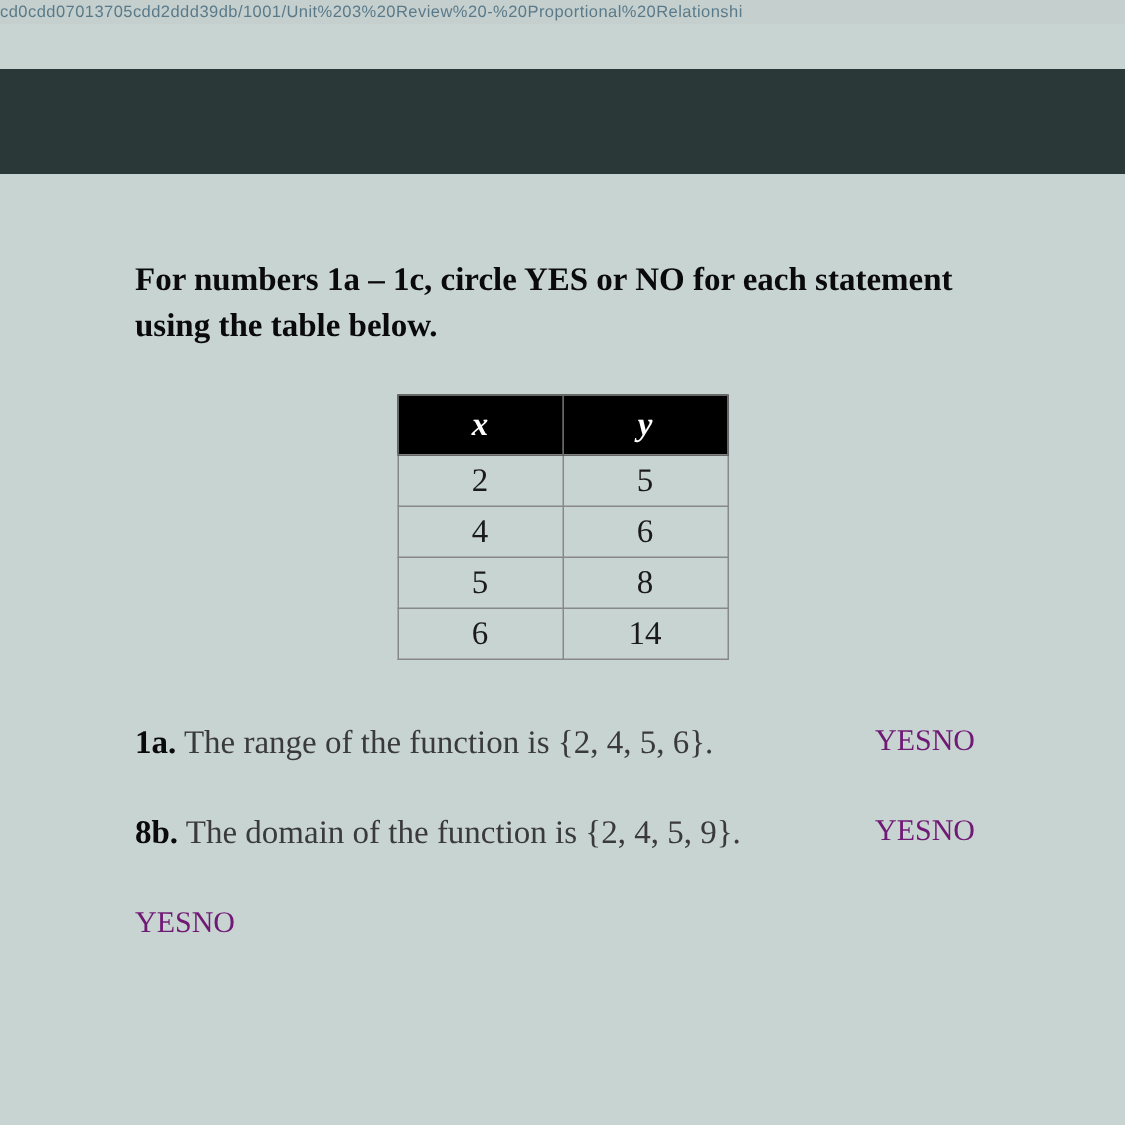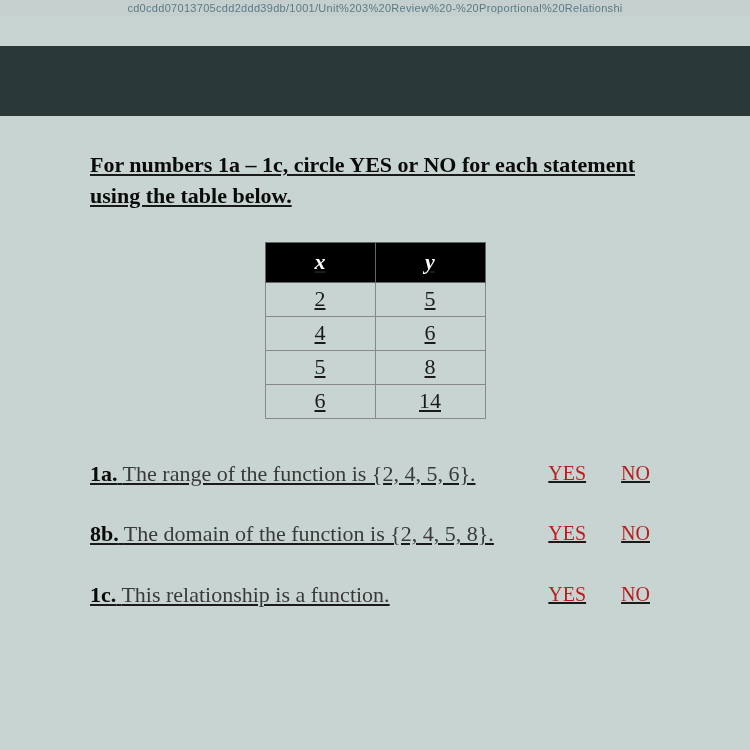--- a/index.html
+++ b/index.html
@@ -17,31 +17,29 @@
     }
     .url-bar {
       background: #c5d0ce;
       color: #5a7a8a;
       font-size: 11px;
       padding: 2px 0;
       font-family: Arial, sans-serif;
       white-space: nowrap;
       overflow: hidden;
       letter-spacing: 0.3px;
-      text-align: center;
     }
     .dark-band {
       height: 70px;
       background: #2a3838;
       margin-top: 30px;
     }
     .content {
-      padding: 34px 90px 0 90px;
+      padding: 55px 90px 0 90px;
       color: #1a1a1a;
-      text-decoration: underline;
     }
     .instructions {
       font-weight: bold;
       font-size: 22px;
       line-height: 1.4;
       margin-bottom: 30px;
       color: #0a0a0a;
     }
     .data-table {
       border-collapse: collapse;
@@ -80,23 +78,22 @@
       line-height: 1.4;
       flex: 1;
       color: #3a3a3a;
     }
     .question-label {
       font-weight: bold;
       color: #0a0a0a;
     }
     .yes-no {
       display: flex;
-      gap: 35px;
       font-size: 20px;
-      color: #b91c1c;
+      color: #701a75;
       padding-top: 3px;
       padding-right: 10px;
     }
   </style>
 </head>
 <body>
 
 <div class="url-bar">cd0cdd07013705cdd2ddd39db/1001/Unit%203%20Review%20-%20Proportional%20Relationshi</div>
 <div class="dark-band"></div>
 
@@ -139,33 +136,29 @@
       </div>
       <div class="yes-no">
         <span>YES</span>
         <span>NO</span>
       </div>
     </div>
 
     <div class="question-row">
       <div class="question-text">
         <span class="question-label">8b.</span>
-        <span>The domain of the function is {2, 4, 5, 8}.</span>
+        <span>The domain of the function is {2, 4, 5, 9}.</span>
       </div>
       <div class="yes-no">
         <span>YES</span>
         <span>NO</span>
       </div>
     </div>
 
     <div class="question-row">
-      <div class="question-text">
-        <span class="question-label">1c.</span>
-        <span>This relationship is a function.</span>
-      </div>
       <div class="yes-no">
         <span>YES</span>
         <span>NO</span>
       </div>
     </div>
 
   </div>
 </div>
 
 </body></html>

